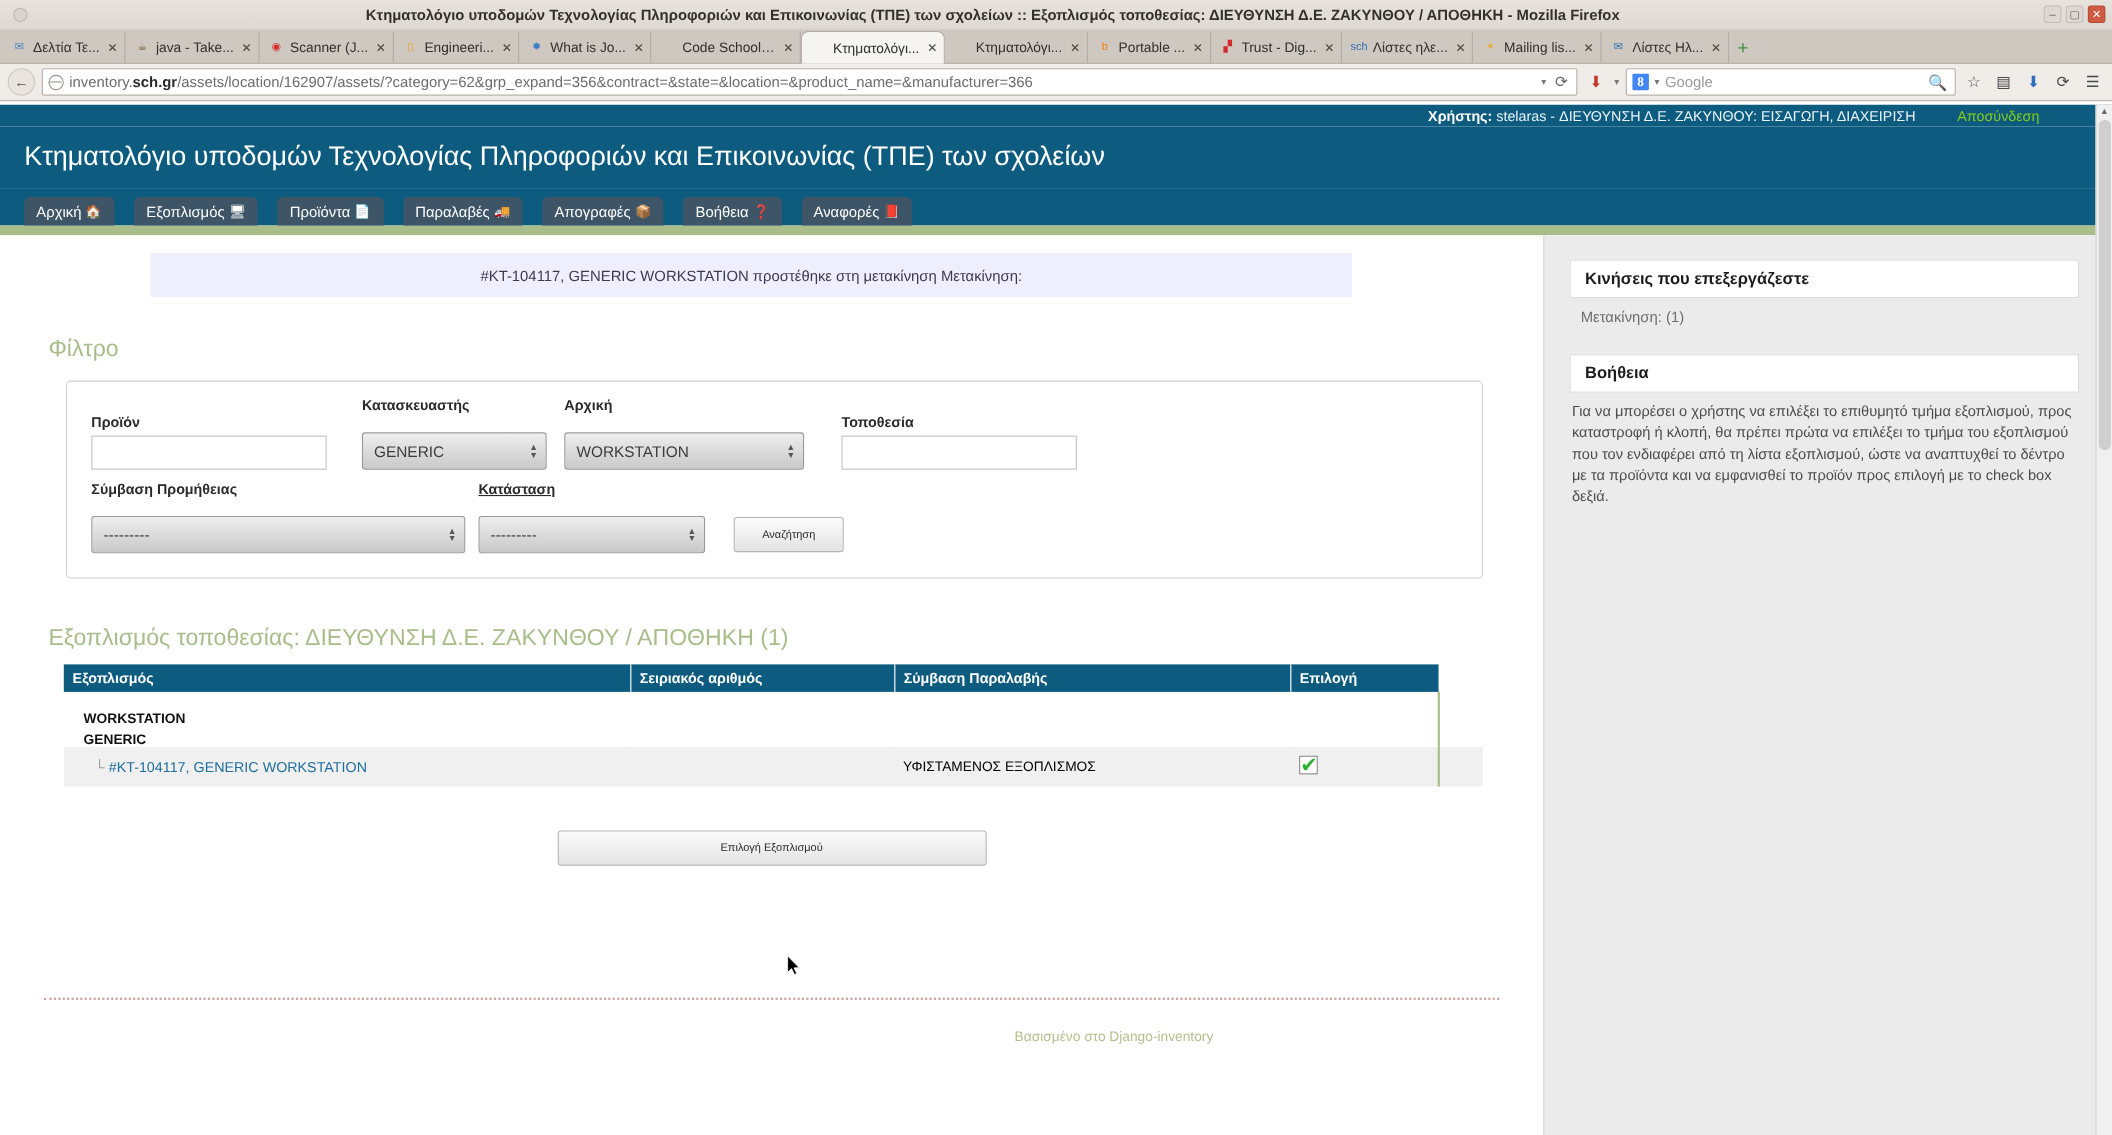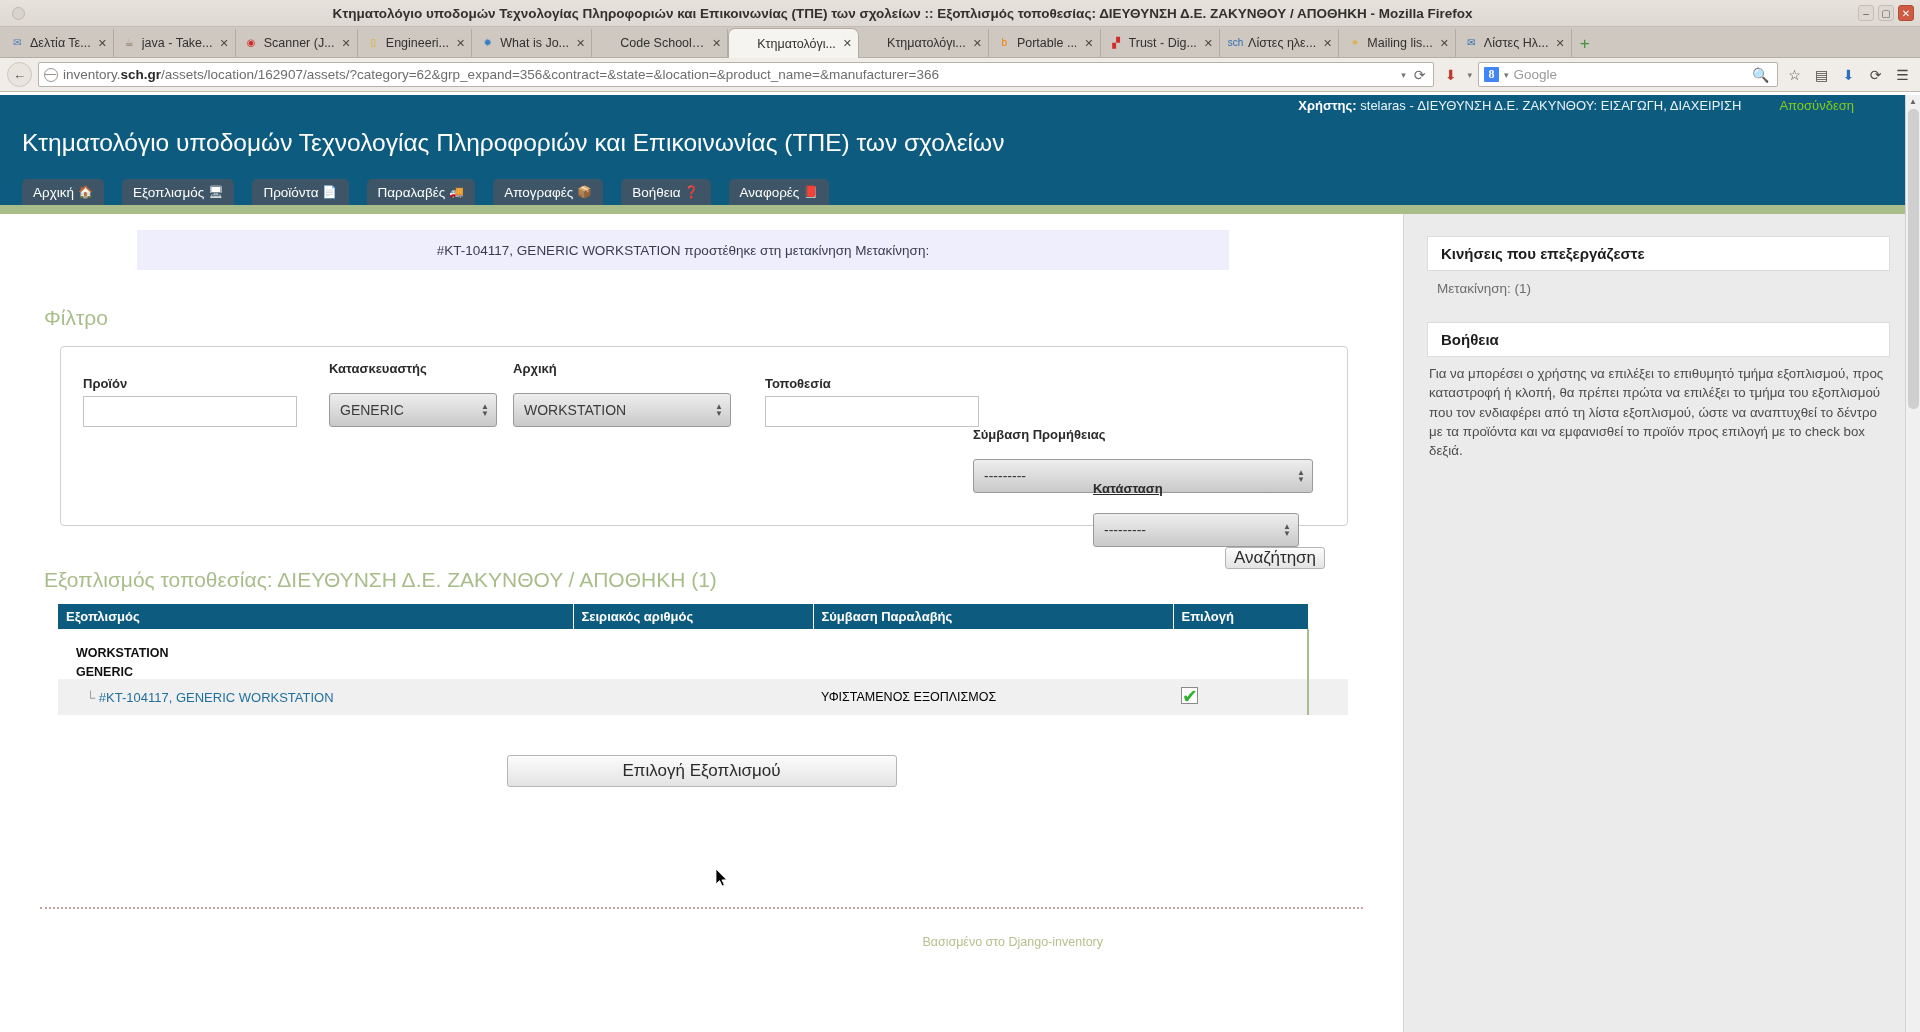--- a/index.html
+++ b/index.html
@@ -217,21 +217,21 @@
     position: relative;
   }
   .fselect .spin {
     position: absolute; right: 7px; top: 50%; transform: translateY(-50%);
     display: flex; flex-direction: column; line-height: 7px;
     font-size: 8px; color: #555;
   }
   .btn {
     background: linear-gradient(#fcfcfc, #e3e3e3);
     border: 1px solid #b5b5b5; border-radius: 3px;
-    font-size: 17px; color: #2b2b2b;
+    font-size: 10px; color: #2b2b2b;
     display: flex; align-items: center; justify-content: center;
     font-family: "Liberation Sans", sans-serif;
   }
 
   .list-title {
     color: #a8bd8a; font-size: 21px;
     margin: 42px 0 12px 44px;
   }
   table.grid {
     margin-left: 58px; width: 1290px;
@@ -481,21 +481,21 @@
                 <span>WORKSTATION</span>
                 <span class="spin">▲<br>▼</span>
               </div>
             </div>
             <div class="fld">
               <label class="flabel">Τοποθεσία</label>
               <input class="ftext" value="" style="">
             </div>
           </div>
 
-          <div class="frow" style="margin-top:12px;flex-direction:column;">
+          <div class="frow" style="margin-top:12px;">
             <div class="fld" style="width:352px;">
               <label class="flabel" style="position:relative;top:-12px;">Σύμβαση Προμήθειας</label>
               <div class="fselect" style="width:340px;">
                 <span>---------</span>
                 <span class="spin">▲<br>▼</span>
               </div>
             </div>
             <div class="fld" style="width:232px;">
               <label class="flabel" style="position:relative;top:-12px;text-decoration:underline;">Κατάσταση</label>
               <div class="fselect" style="width:206px;">

